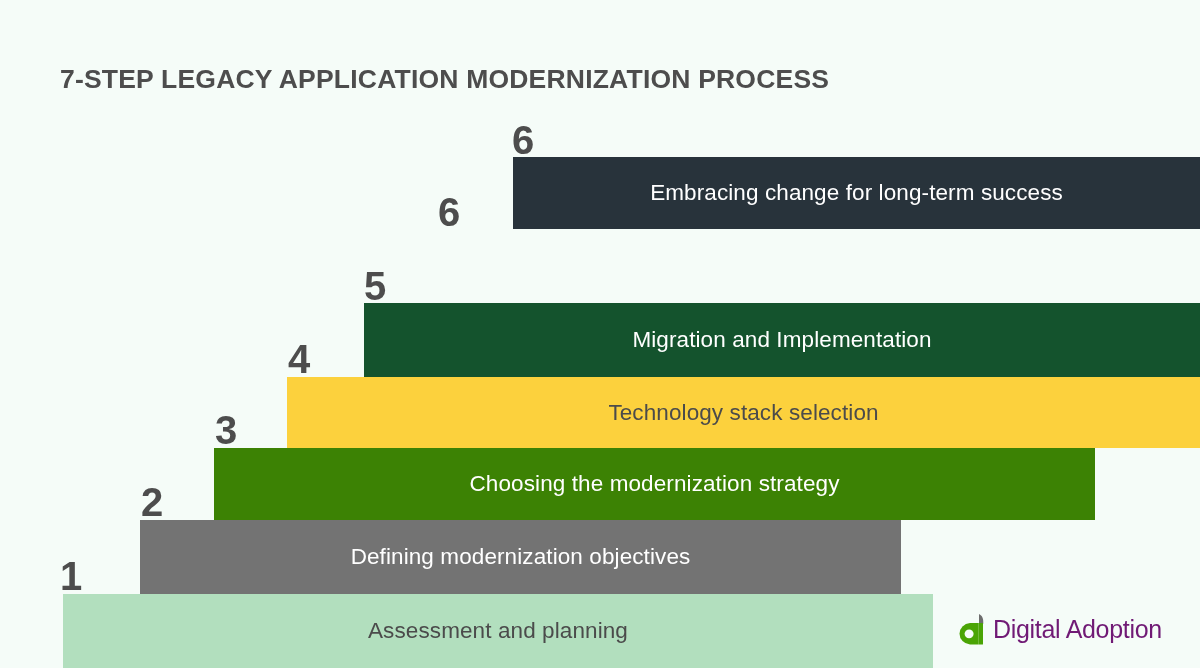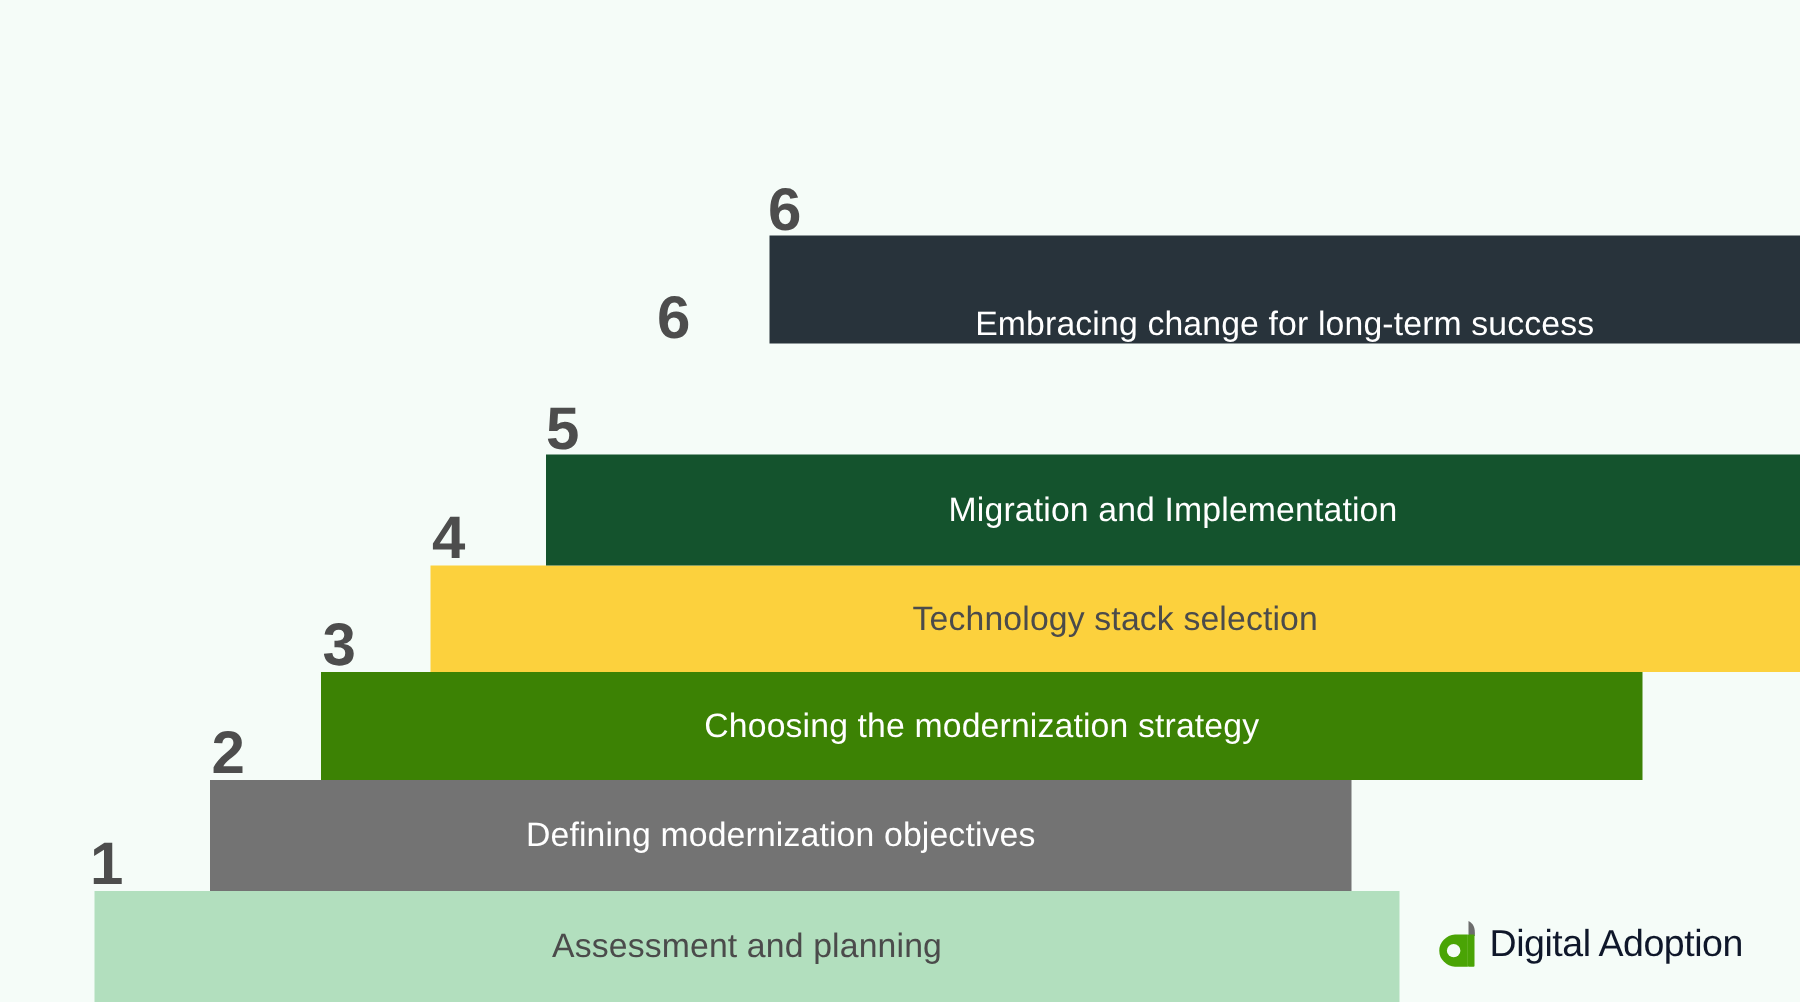--- a/index.html
+++ b/index.html
@@ -86,31 +86,32 @@
     gap: 5px;
   }
   .logo-mark {
     width: 32px;
     height: 34px;
     display: block;
     flex: none;
   }
   .logo-text {
     font-size: 25px;
-    color: #0f172a;
+    color: #701a75;
     line-height: 1;
     letter-spacing: -0.3px;
     white-space: nowrap;
   }
 </style>
 </head>
 <body>
 
 <div id="canvas">
 
+  <div class="title">7-STEP LEGACY APPLICATION MODERNIZATION PROCESS</div>
 
   <div class="steps-layer">
       <div class="step-number" style="left: 60px; top: 556px; color: rgb(77, 77, 77);">1</div>
       <div class="step-bar" style="left: 63px; top: 594px; width: 870px; height: 74px; background: rgb(178, 223, 190);">
         <div class="step-label label-dark" style="color: rgb(75, 75, 75);">Assessment and planning</div>
       </div>
       <div class="step-number" style="left: 141px; top: 482px; color: rgb(77, 77, 77);">2</div>
       <div class="step-bar" style="left: 140px; top: 520px; width: 761px; height: 74px; background: #737373;">
         <div class="step-label label-light" style="color: rgb(255, 255, 255);">Defining modernization objectives</div>
       </div>
@@ -121,21 +122,21 @@
       <div class="step-number" style="left: 288px; top: 339px; color: rgb(77, 77, 77);">4</div>
       <div class="step-bar" style="left: 287px; top: 377px; width: 913px; height: 71px; background: rgb(252, 209, 61);">
         <div class="step-label label-dark" style="color: rgb(75, 75, 75);">Technology stack selection</div>
       </div>
       <div class="step-number" style="left: 364px; top: 266px; color: rgb(77, 77, 77);">5</div>
       <div class="step-bar" style="left: 364px; top: 303px; width: 836px; height: 74px; background: #14532d;">
         <div class="step-label label-light" style="color: rgb(255, 255, 255);">Migration and Implementation</div>
       </div>
       <div class="step-number" style="left: 438px; top: 192px; color: rgb(77, 77, 77);">6</div>
       <div class="step-number" style="left: 512px; top: 120px; color: rgb(77, 77, 77);">6</div>
-      <div class="step-bar" style="left: 513px; top: 157px; width: 687px; height: 72px; background: rgb(40, 51, 59); align-items: flex-end;">
+      <div class="step-bar" style="left: 513px; top: 157px; width: 687px; height: 72px; background: rgb(40, 51, 59);">
         <div class="step-label label-light" style="color: rgb(255, 255, 255);">Embracing change for long-term success</div>
       </div>
     </div>
 
   <div class="logo">
     <svg class="logo-mark" viewBox="0 0 32 34">
       <path d="M23.0 2.0 C26.2 3.6 27.6 6.2 27.2 12.0 L23.0 12.0 Z" fill="#6d6d6d"></path>
       <rect x="22.6" y="11.0" width="4.4" height="21.5" rx="0.6" fill="#4aa405"></rect>
       <path d="M22.6 11.0 L22.6 32.5 L14.0 32.5 A11.6 10.8 0 0 1 14.0 11.0 Z" fill="#4aa405"></path>
       <ellipse cx="13.1" cy="21.8" rx="4.5" ry="4.4" fill="#f5fcf8"></ellipse>

